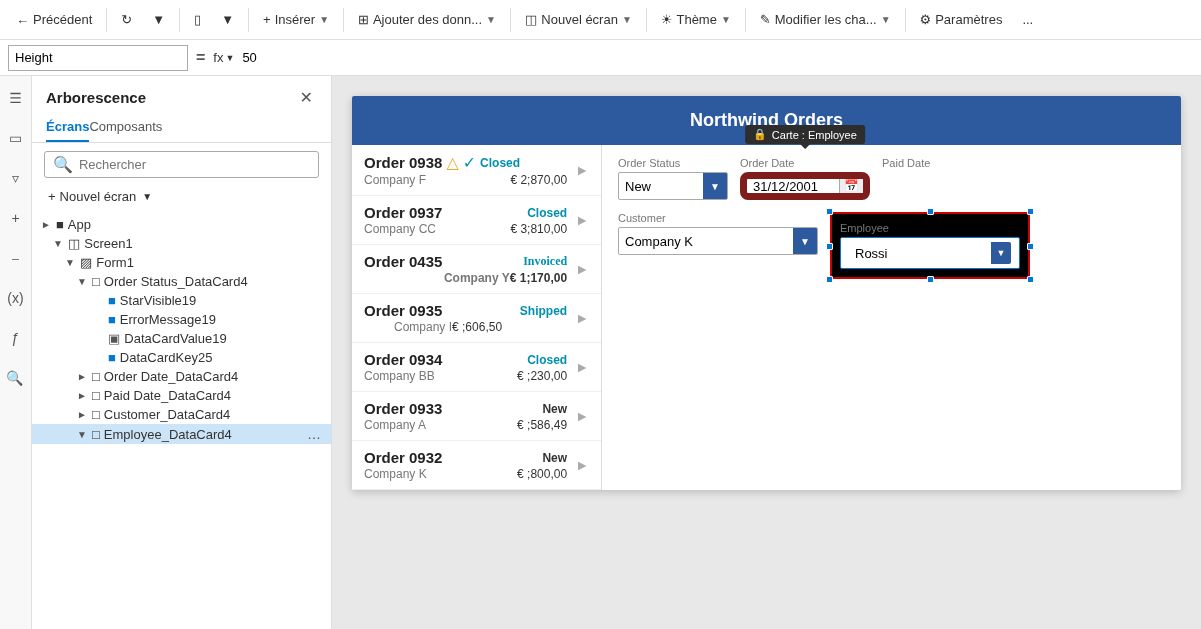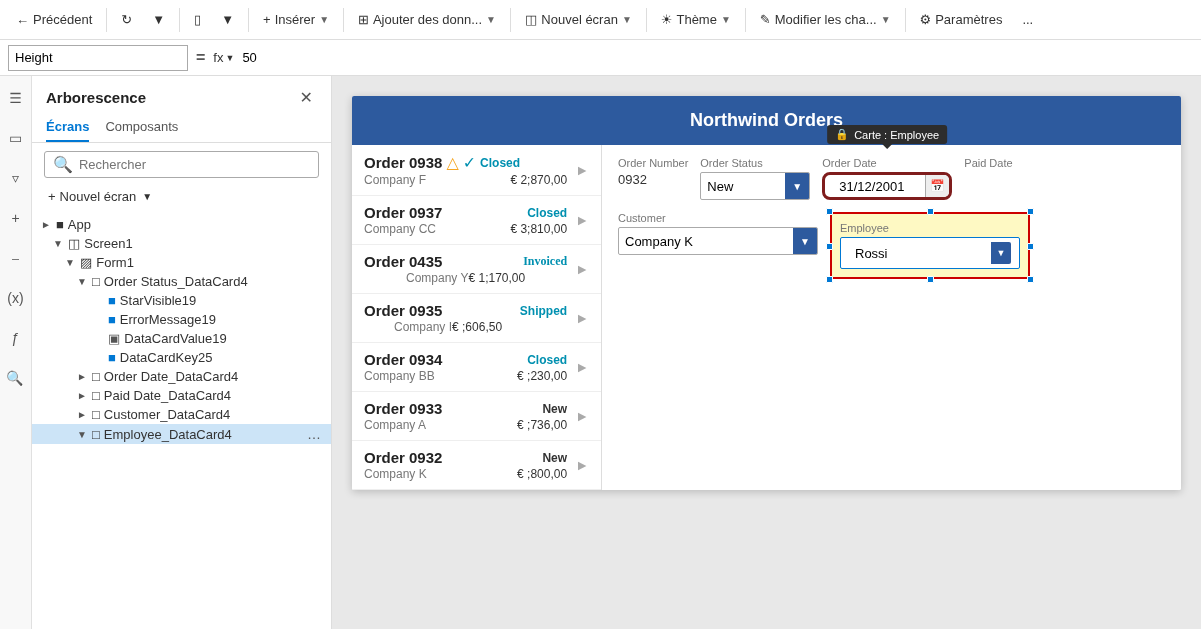--- a/index.html
+++ b/index.html
@@ -107,21 +107,20 @@
       color: #222;
     }
     .tree-close-btn {
       cursor: pointer; background: none; border: none;
       font-size: 16px; color: #555; padding: 2px 4px;
     }
     .tree-tabs {
       display: flex;
       border-bottom: 1px solid #ddd;
       padding: 0 14px;
-      gap: 16px;
     }
     .tree-tab {
       font-size: 13px;
       padding: 4px 0 6px;
       cursor: pointer;
       color: #555;
       border-bottom: 2px solid transparent;
     }
     .tree-tab.active {
       color: #0078d4;
@@ -276,25 +275,24 @@
       display: flex;
       align-items: center;
       justify-content: center;
       color: #fff;
       font-size: 10px;
       cursor: pointer;
     }
     .date-input-wrap {
       display: flex;
       align-items: center;
-      border: 3px solid #7f1d1d;
+      border: 7px solid #7f1d1d;
       border-radius: 8px;
       height: 28px;
       overflow: hidden;
-      padding-left: 8px;
     }
     .date-val {
       flex: 1;
       padding: 4px 6px;
       font-size: 13px;
     }
     .date-icon-btn {
       width: 24px;
       height: 100%;
       background: #eee;
@@ -305,21 +303,21 @@
       cursor: pointer;
       border-left: 1px solid #aaa;
     }
 
     
     .employee-card-highlight {
       position: relative;
       border: 2px solid #cc0000;
       border-radius: 2px;
       padding: 8px;
-      background: #fef9c3;
+      background: #000000;
     }
     .employee-card-inner {
       border: 1px solid #0078d4;
       border-radius: 2px;
       padding: 4px 8px;
       background: #fff;
     }
     .selection-handles {
       position: absolute;
       inset: -2px;
@@ -567,21 +565,21 @@
             </div>
             <span class="list-item-chevron">►</span>
           </div>
 
           <div class="list-item-row">
             <div class="list-item-info">
               <div style="display:flex; align-items:center; gap:4px; justify-content:space-between;">
                 <span class="list-item-title">Order 0435</span>
                 <span class="list-item-status status-invoiced">Invoiced</span>
               </div>
-              <div style="display:flex; justify-content:center;">
+              <div style="display:flex; justify-content:flex-end;font-weight:bold;">
                 <span class="list-item-subtitle">Company Y</span>
                 <span class="list-item-amount">€ 1;170,00</span>
               </div>
             </div>
             <span class="list-item-chevron">►</span>
           </div>
 
           <div class="list-item-row">
             <div class="list-item-info">
               <div style="display:flex; align-items:center; gap:4px; justify-content:space-between;">
@@ -611,21 +609,21 @@
           </div>
 
           <div class="list-item-row">
             <div class="list-item-info">
               <div style="display:flex; align-items:center; gap:4px; justify-content:space-between;">
                 <span class="list-item-title">Order 0933</span>
                 <span class="list-item-status status-new">New</span>
               </div>
               <div style="display:flex; justify-content:space-between;">
                 <span class="list-item-subtitle">Company A</span>
-                <span class="list-item-amount">€ ;736,00</span>
+                <span class="list-item-amount">€ ;586,49</span>
               </div>
             </div>
             <span class="list-item-chevron">►</span>
           </div>
 
           <div class="list-item-row">
             <div class="list-item-info">
               <div style="display:flex; align-items:center; gap:4px; justify-content:space-between;">
                 <span class="list-item-title">Order 0932</span>
                 <span class="list-item-status status-new">New</span>
@@ -636,24 +634,20 @@
               </div>
             </div>
             <span class="list-item-chevron">►</span>
           </div>
 
         </div>
 
         <div class="form-panel">
 
           <div class="form-row">
-            <div class="form-field">
-              <span class="form-label">Order Number</span>
-              <span class="form-value">0932</span>
-            </div>
             <div class="form-field" style="min-width:110px;">
               <span class="form-label">Order Status</span>
               <div class="form-select-wrap">
                 <span class="form-select-val">New</span>
                 <span class="form-select-arrow">▼</span>
               </div>
             </div>
             <div class="form-field" style="position:relative; min-width:130px;">
               <span class="form-label">Order Date</span>
               <div class="date-input-wrap">

